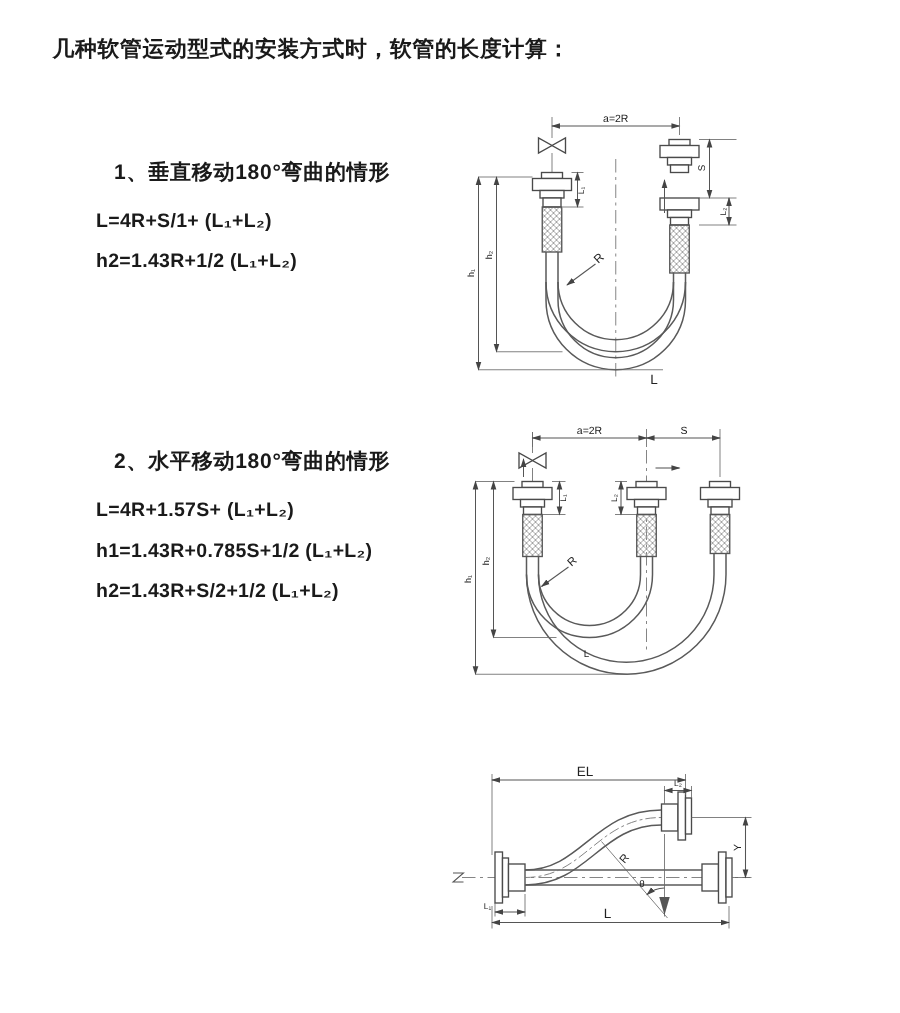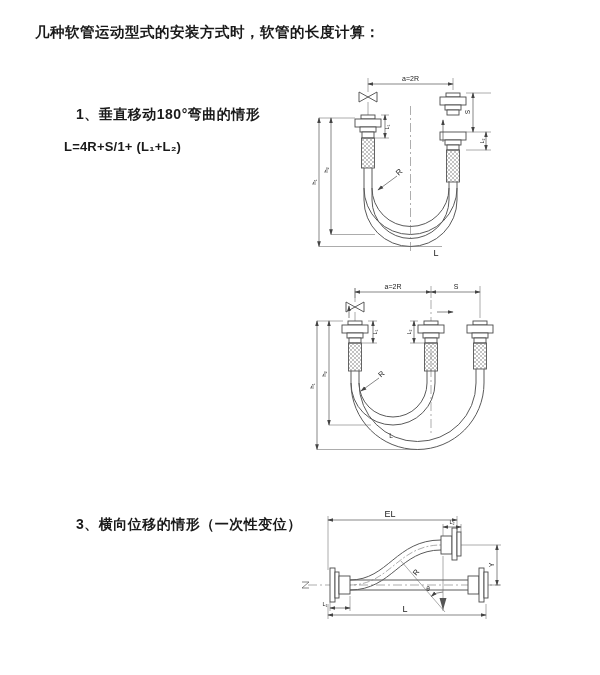--- a/index.html
+++ b/index.html
@@ -28,25 +28,31 @@
 </head>
 <body>
 
 <div class="page">
 
   <div class="title">几种软管运动型式的安装方式时，软管的长度计算：</div>
 
   <div class="sec" id="sec1">
     <div class="h">1、垂直移动180°弯曲的情形</div>
     <div class="f">L=4R+S/1+ (L₁+L₂)</div>
+    <div class="f">h2=1.43R+1/2 (L₁+L₂)</div>
   </div>
 
+  <div class="sec" id="sec2">
+    <div class="h">2、水平移动180°弯曲的情形</div>
+    <div class="f">L=4R+1.57S+ (L₁+L₂)</div>
+    <div class="f">h1=1.43R+0.785S+1/2 (L₁+L₂)</div>
+    <div class="f">h2=1.43R+S/2+1/2 (L₁+L₂)</div>
+  </div>
 
   <div class="sec" id="sec3">
-    <div class="h">3、横向位移的情形（一次性变位）</div>
   </div>
 
   <svg id="d1" width="280" height="195" viewBox="0 0 280 195">
     <defs>
       <marker id="arw" viewBox="0 0 10 10" refX="8.5" refY="5" markerWidth="9" markerHeight="9" orient="auto-start-reverse">
         <path d="M0,2 L9.5,5 L0,8 z" fill="#444"></path>
       </marker>
       <pattern id="hat" width="4" height="4" patternUnits="userSpaceOnUse">
         <path d="M0,0 L4,4 M4,0 L0,4" stroke="#9a9a9a" stroke-width="0.6"></path>
       </pattern>

